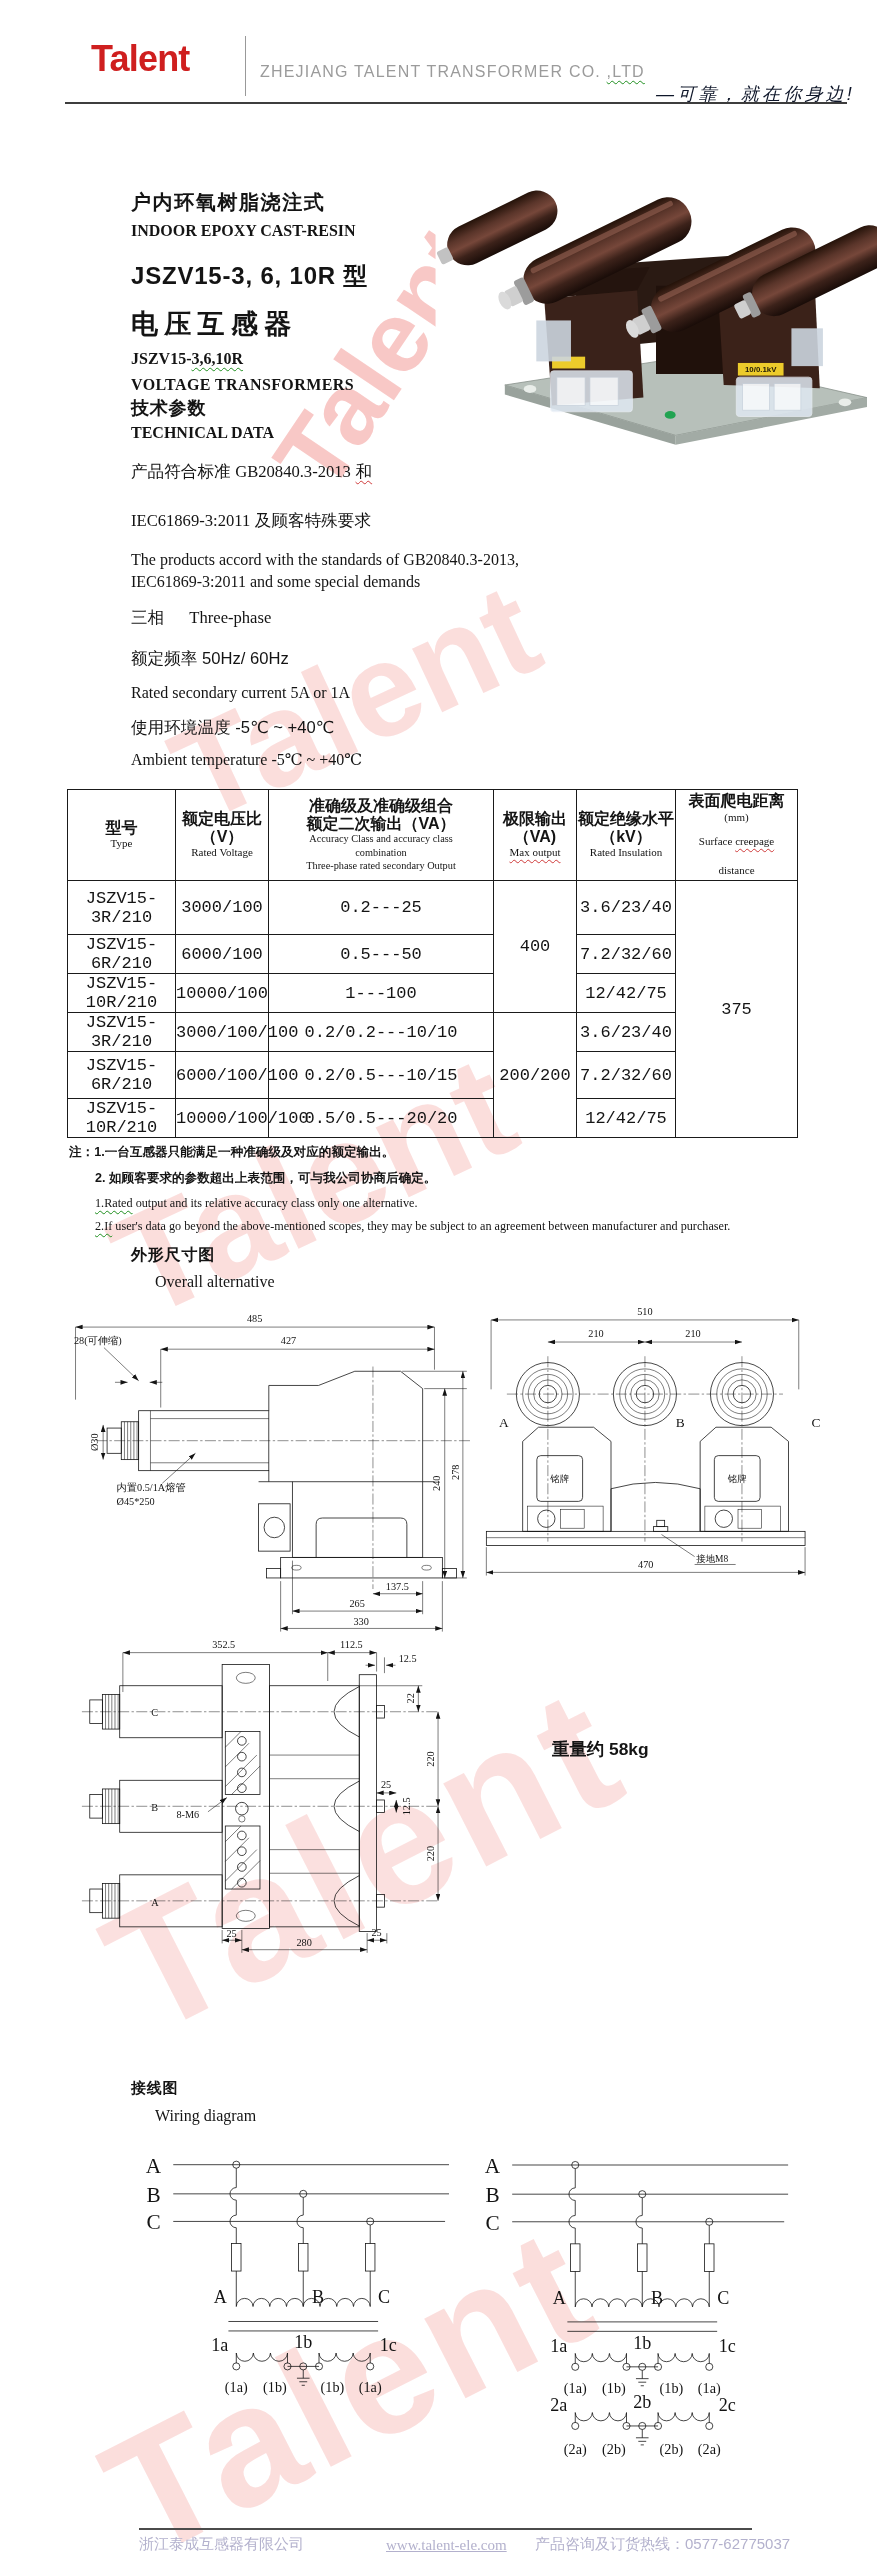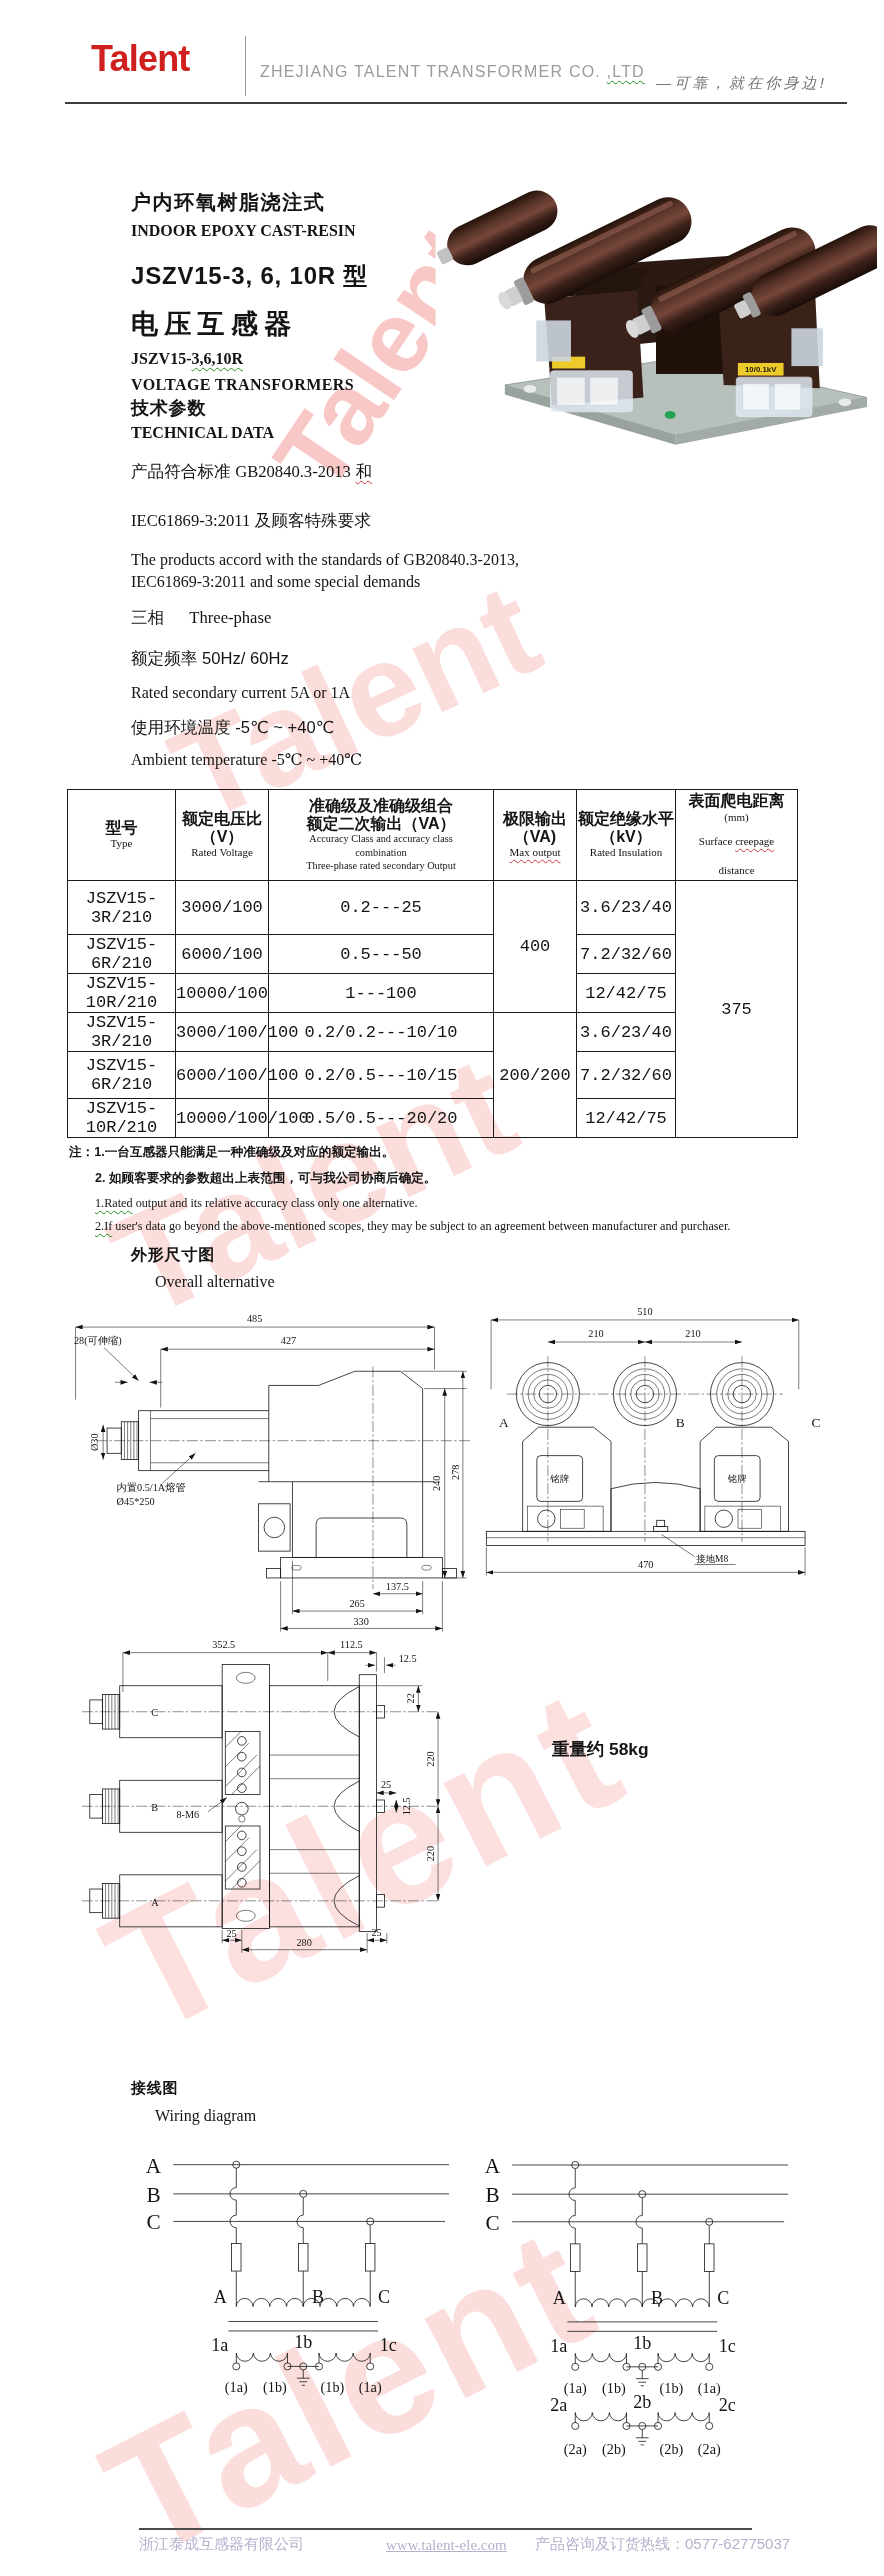--- a/index.html
+++ b/index.html
@@ -51,21 +51,21 @@
   <div class="wm" style="left:150px;top:714px;font-size:133px;opacity:.3;transform:rotate(-25deg)">Talent</div>
   <div class="wm" style="left:88px;top:1199px;font-size:146px;opacity:.3;transform:rotate(-25deg)">Talent</div>
   <div class="wm" style="left:75px;top:1893px;font-size:177px;letter-spacing:6.3px;opacity:.28;transform:rotate(-27deg)">Talent</div>
   <div class="wm" style="left:75px;top:2421px;font-size:170px;letter-spacing:4.7px;opacity:.3;transform:rotate(-27deg)">Talent</div>
 
   <div class="z b" style="left:91px;top:38px;font-size:36px;color:#cf1f1f;letter-spacing:-0.8px">Talent</div>
   <div class="z" style="left:245px;top:36px;width:0.8px;height:60px;background:#999"></div>
   <div class="z" style="left:260px;top:63px;font-size:16px;color:#9b9b9b;letter-spacing:1.2px">
     <span>ZHEJIANG TALENT TRANSFORMER CO. </span><span class="wavy-g">,LTD</span>
   </div>
-  <div class="z" style="left:656px;top:74px;font-size:15px;font-style:italic;color:#737373;letter-spacing:3.2px">—可靠，就在你身边!</div>
+  <div class="z" style="left:656px;top:82px;font-size:18px;font-style:italic;color:#0f172a;letter-spacing:3.2px">—可靠，就在你身边!</div>
   <div class="z" style="left:65px;top:102px;width:782px;height:1.6px;background:#3d3d3d"></div>
 
   <div class="z b" style="left:131px;top:189px;font-size:20px;letter-spacing:1.6px">户内环氧树脂浇注式</div>
   <div class="z serif b" style="left:131px;top:222px;font-size:16px">INDOOR EPOXY CAST-RESIN</div>
   <div class="z b" style="left:131px;top:260px;font-size:24px;letter-spacing:0.8px">JSZV15-3, 6, 10R 型</div>
   <div class="z b" style="left:131px;top:306px;font-size:27px;letter-spacing:6.3px">电压互感器</div>
   <div class="z serif b" style="left:131px;top:350px;font-size:16px">
     <span>JSZV15-</span><span class="wavy-g">3,6,10R</span>
   </div>
   <div class="z serif b" style="left:131px;top:376px;font-size:16px;letter-spacing:0.4px">VOLTAGE TRANSFORMERS</div>

